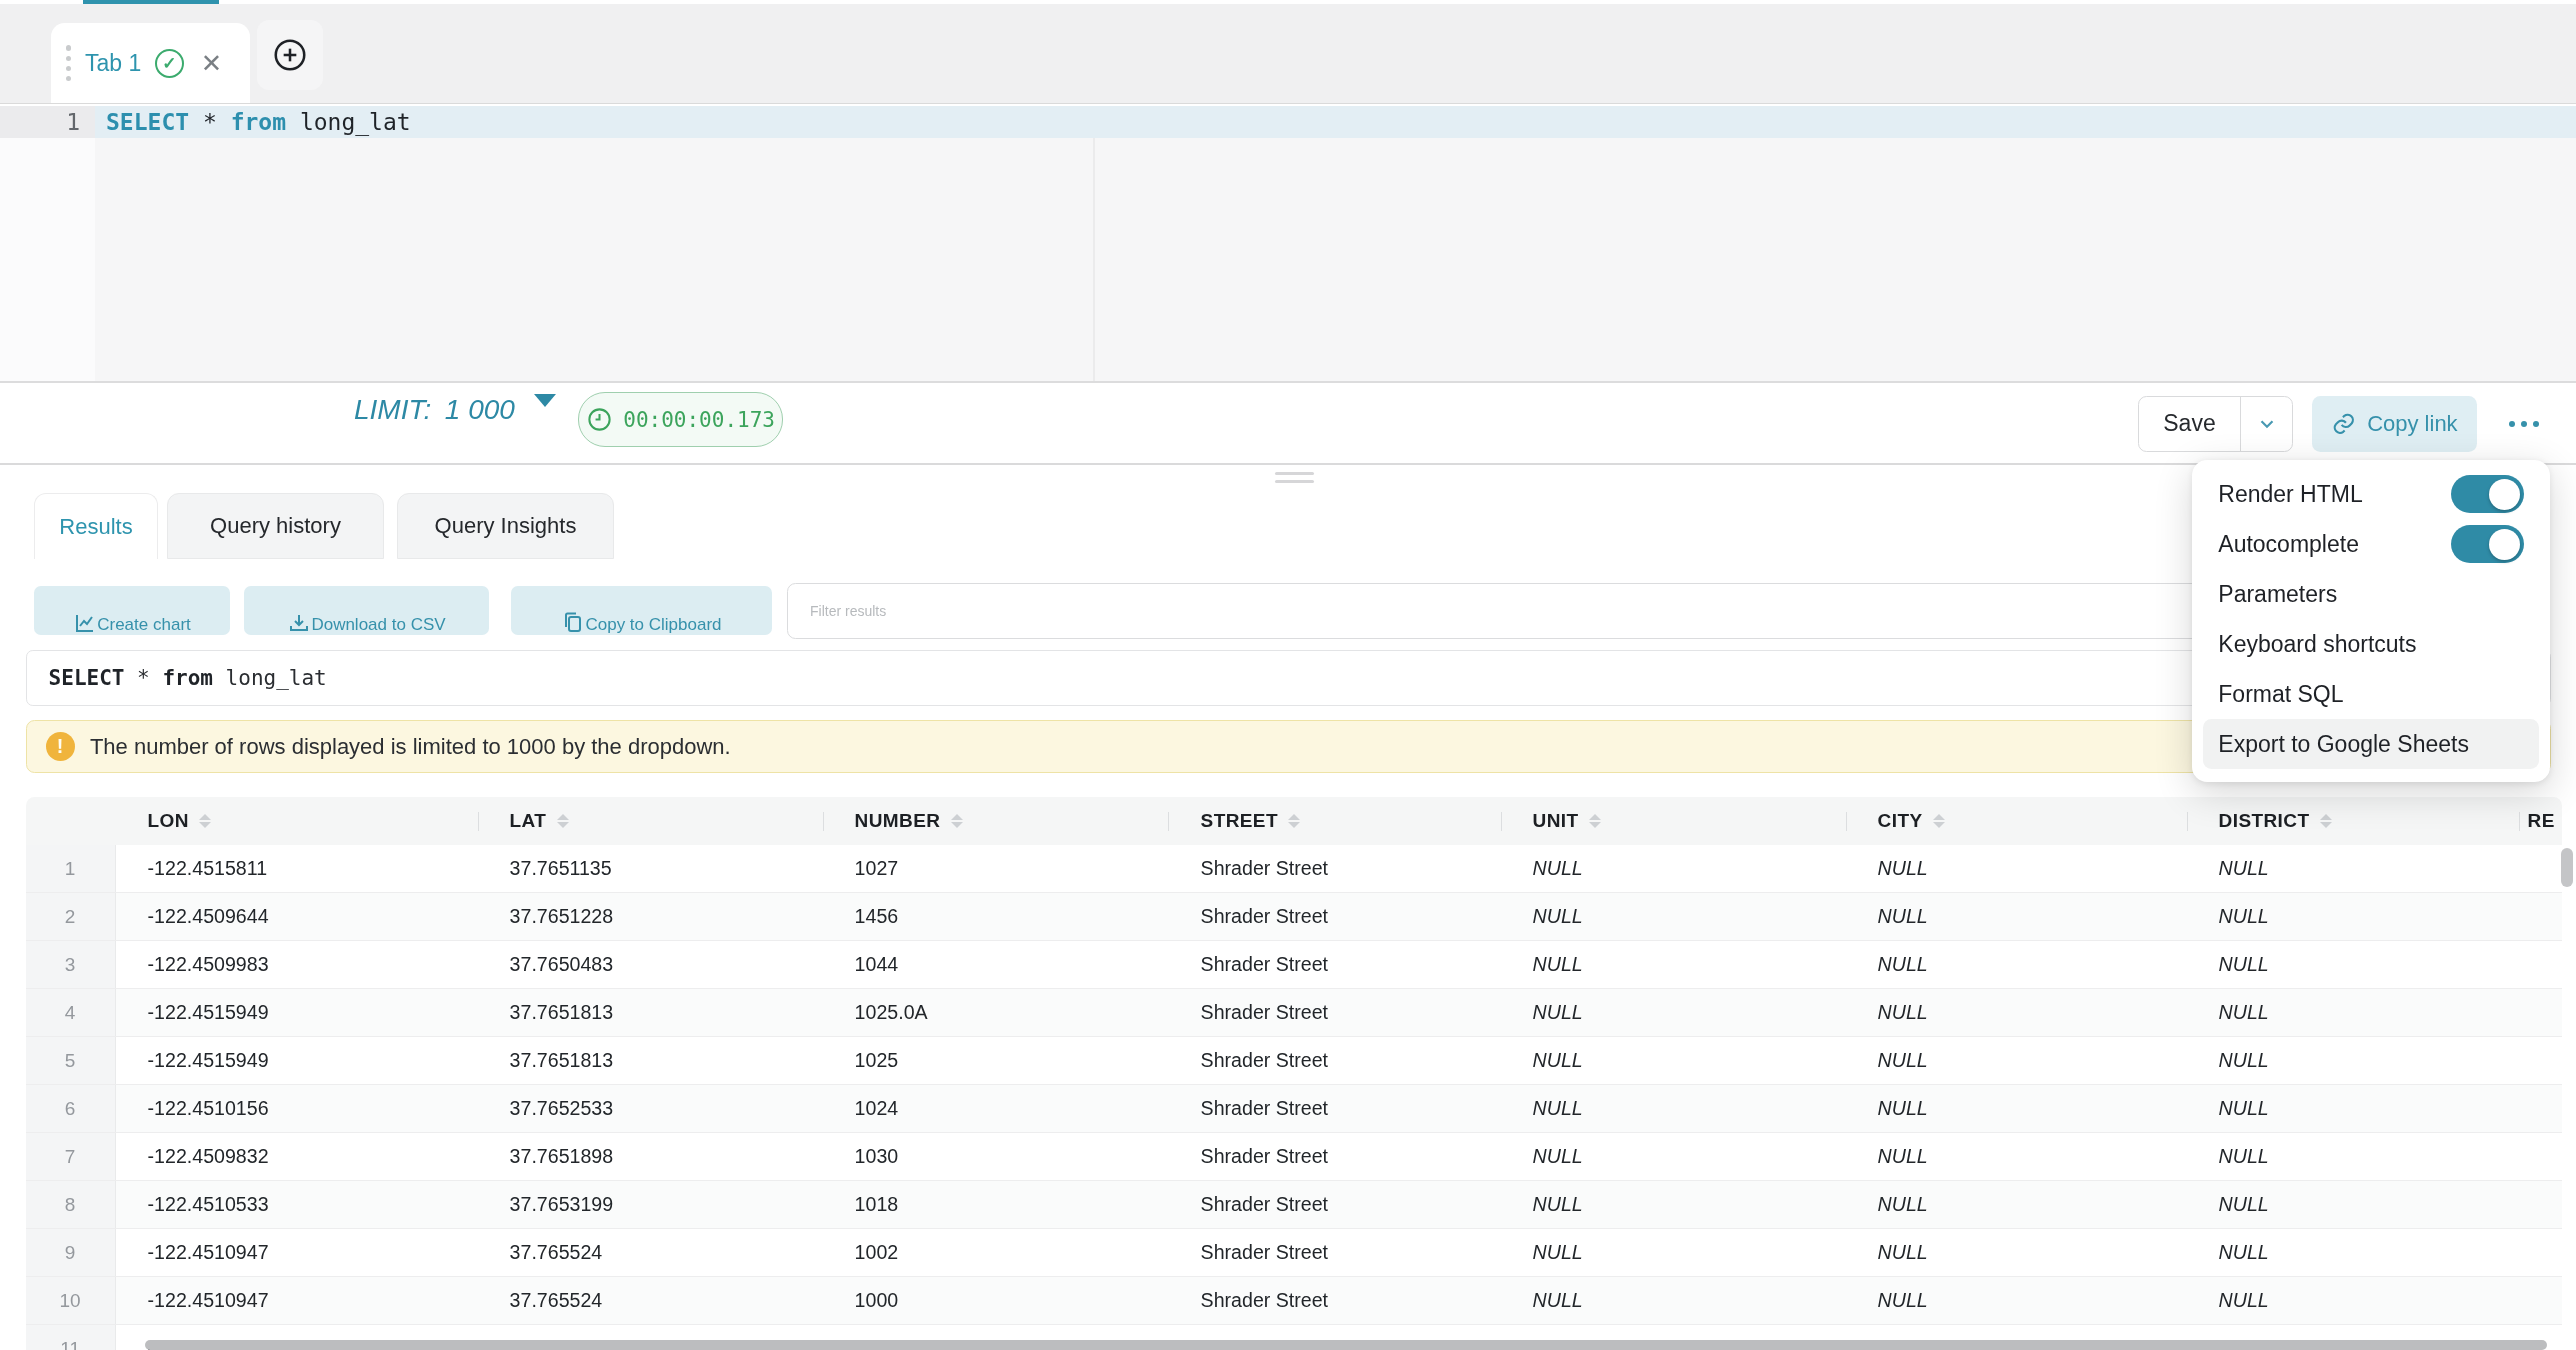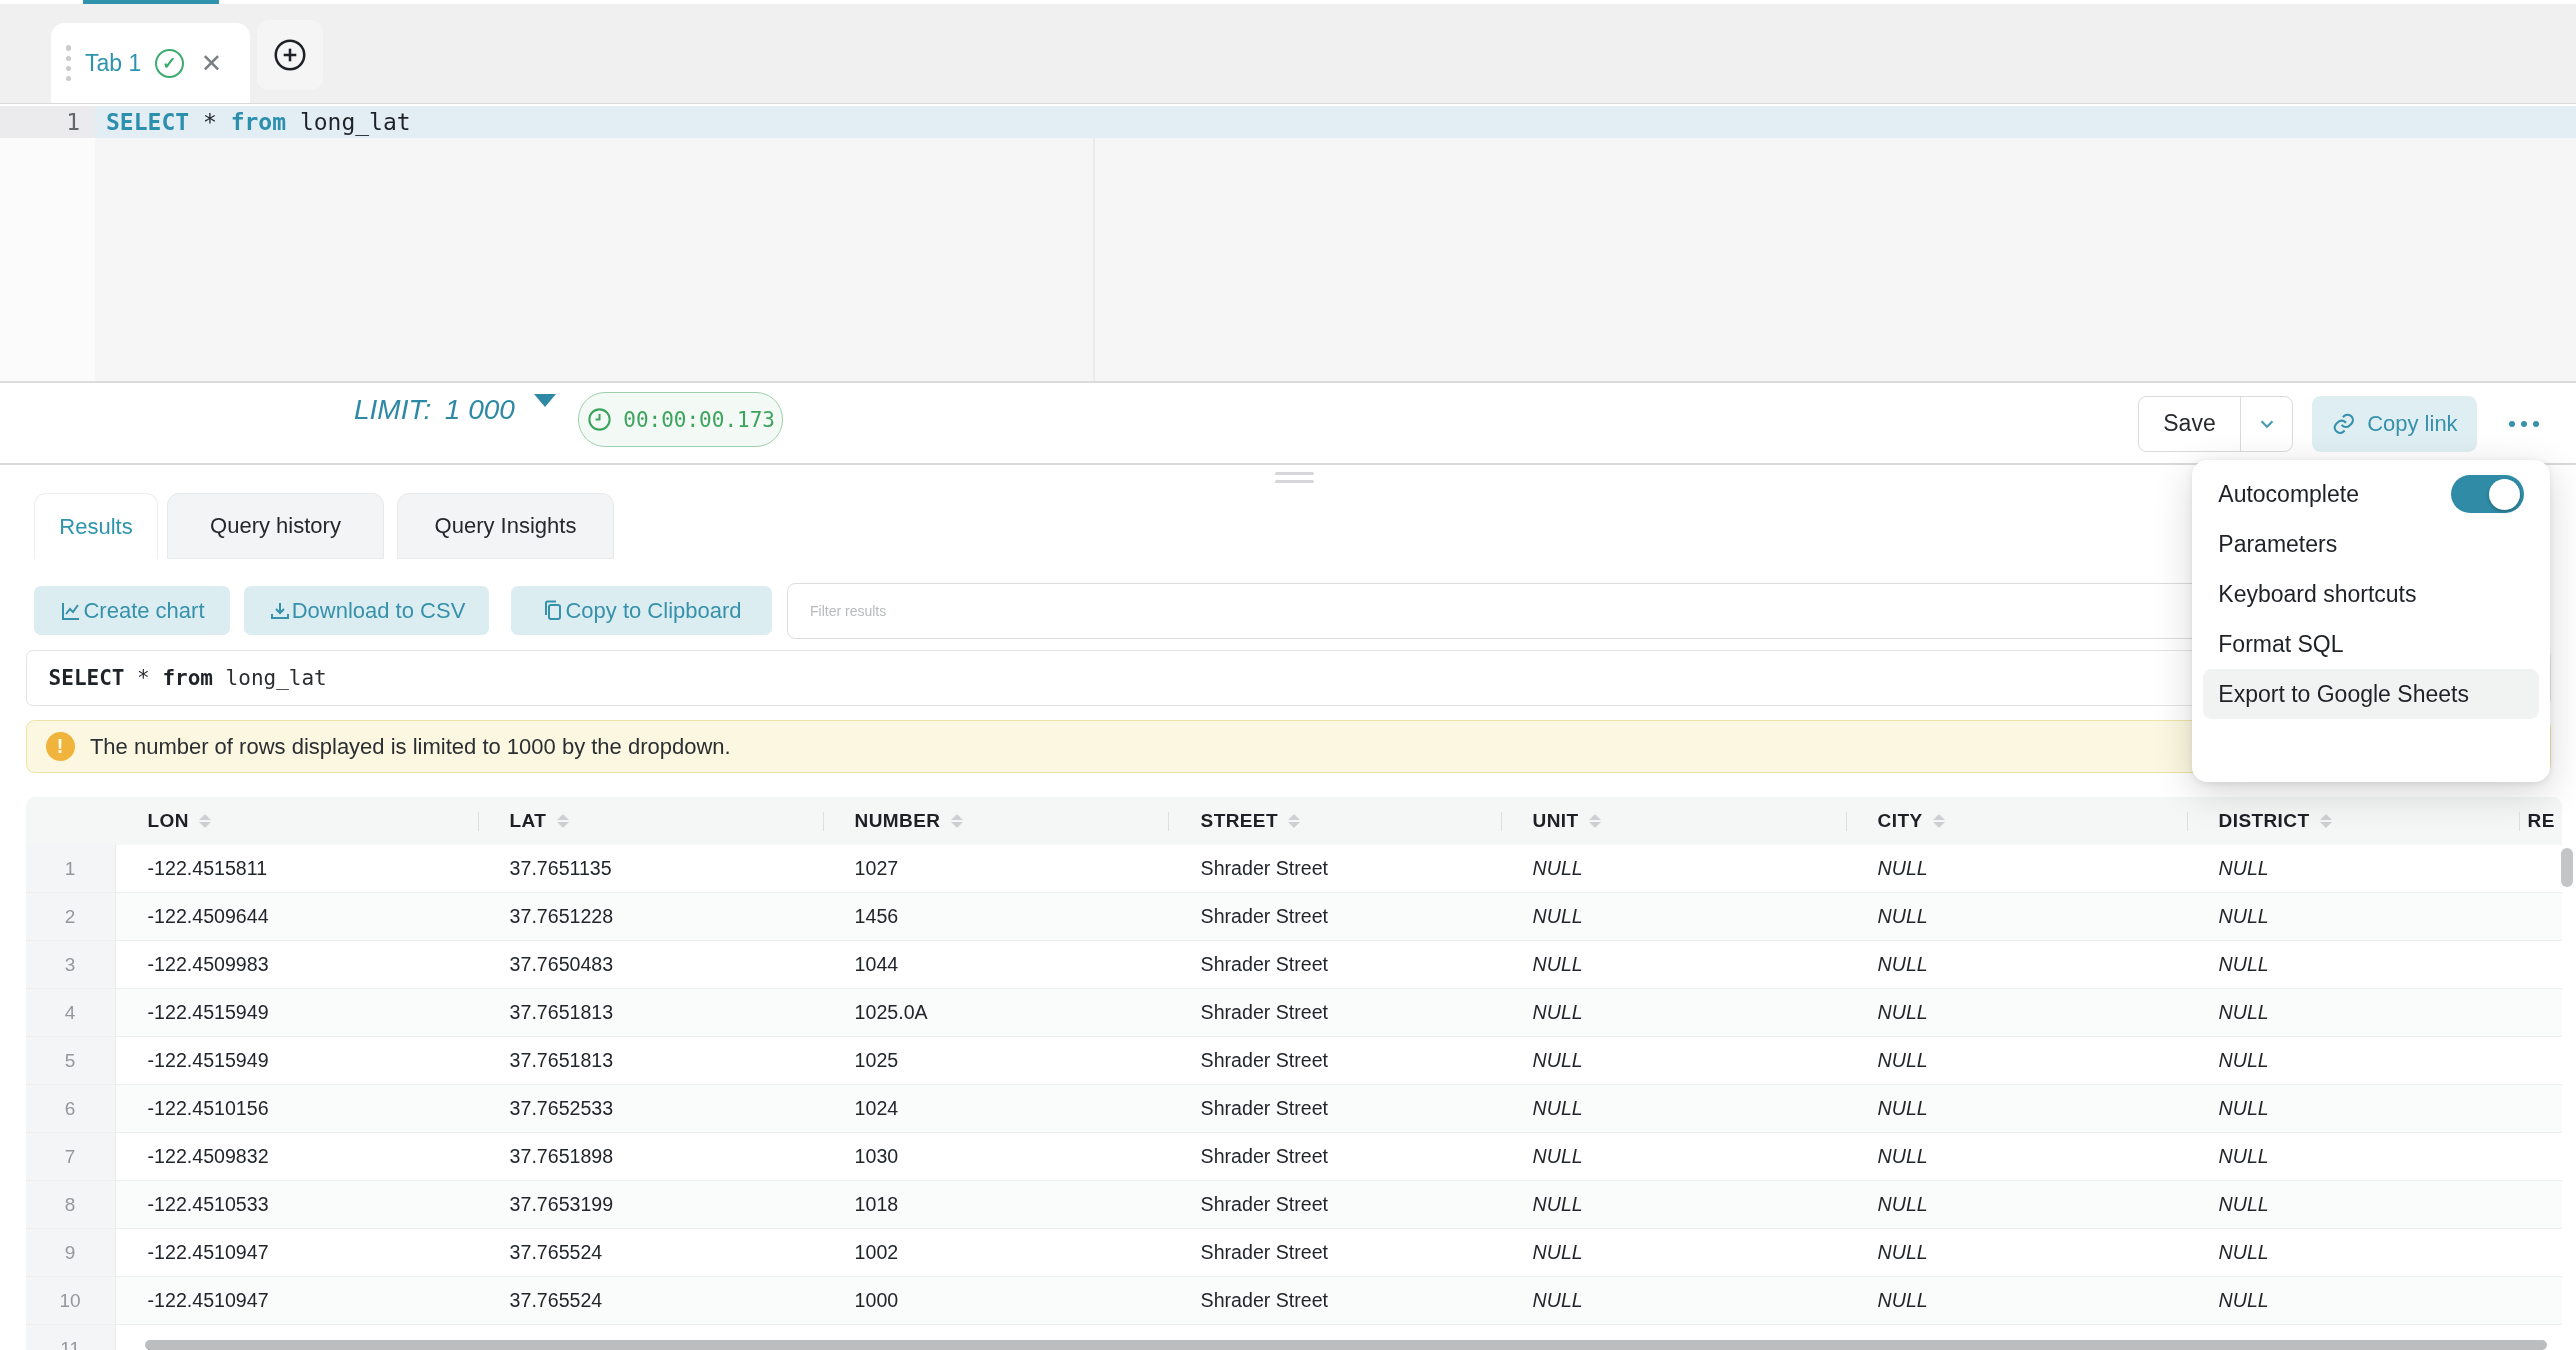--- a/index.html
+++ b/index.html
@@ -109,22 +109,22 @@
   }
   .rtab.inactive { background: #f3f4f5; border: 1.7px solid #e8e9ea; color: #25282c; }
   .rtab.active { background: #ffffff; border: 1.7px solid #ececed; border-bottom: none; color: #2e94ae; }
   #rtab-0 { left: 34px; width: 124px; }
   #rtab-1 { left: 167px; width: 217px; }
   #rtab-2 { left: 397px; width: 217px; }
 
   
   .tool-btn {
     position: absolute; top: 586px; height: 49px; background: #dcedf2; border: none; border-radius: 6.8px;
-    display: flex; align-items: center; justify-content: center; gap: 0;
-    color: #3691ab; font-size: 22px; cursor: pointer; font-family: "Liberation Sans", sans-serif;
+    display: flex; align-items: flex-end; justify-content: center; gap: 0;
+    color: #3691ab; font-size: 17px; cursor: pointer; font-family: "Liberation Sans", sans-serif;
   }
   #btn-create-chart { left: 34px; width: 196px; }
   #btn-download-csv { left: 244px; width: 245px; }
   #btn-copy-clipboard { left: 511px; width: 261px; }
   #filter-input {
     position: absolute; left: 787px; top: 583px; width: 1762px; height: 56px;
     border: 1.7px solid #dbdcde; border-radius: 8.5px; padding: 0 22px;
     font-size: 14px; color: #33363a; font-family: "Liberation Sans", sans-serif; background: #fff;
   }
   #filter-input::placeholder { color: #b7babd; }
@@ -485,20 +485,26 @@
         <div class="tcell null" style="left: 2193px;">NULL</div>
       </div>
     </div>
 </div>
 
 <div class="abs" id="h-scrollbar"></div>
 <div class="abs" id="v-scrollbar"></div>
 
 <div class="abs" id="options-menu">
     <div class="menu-item">
+      <span>Render HTML</span>
+      <span class="toggle">
+        <span class="knob"></span>
+      </span>
+    </div>
+    <div class="menu-item">
       <span>Autocomplete</span>
       <span class="toggle">
         <span class="knob"></span>
       </span>
     </div>
     <div class="menu-item">
       <span>Parameters</span>
     </div>
     <div class="menu-item">
       <span>Keyboard shortcuts</span>

